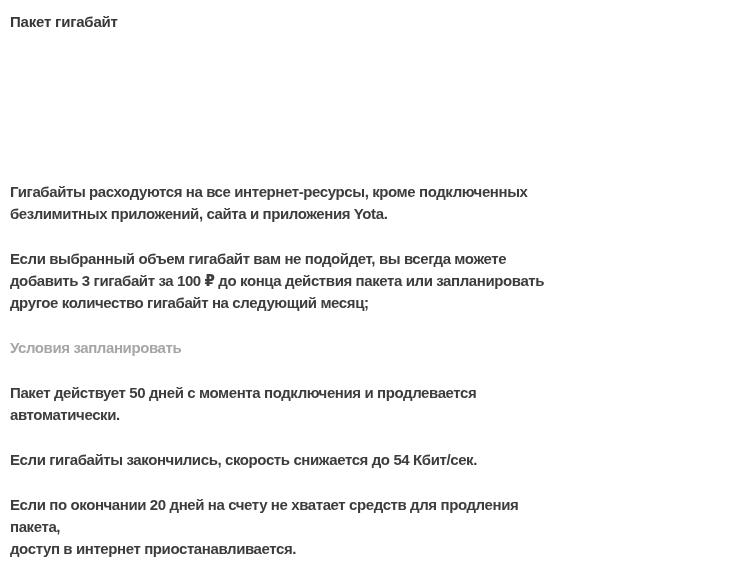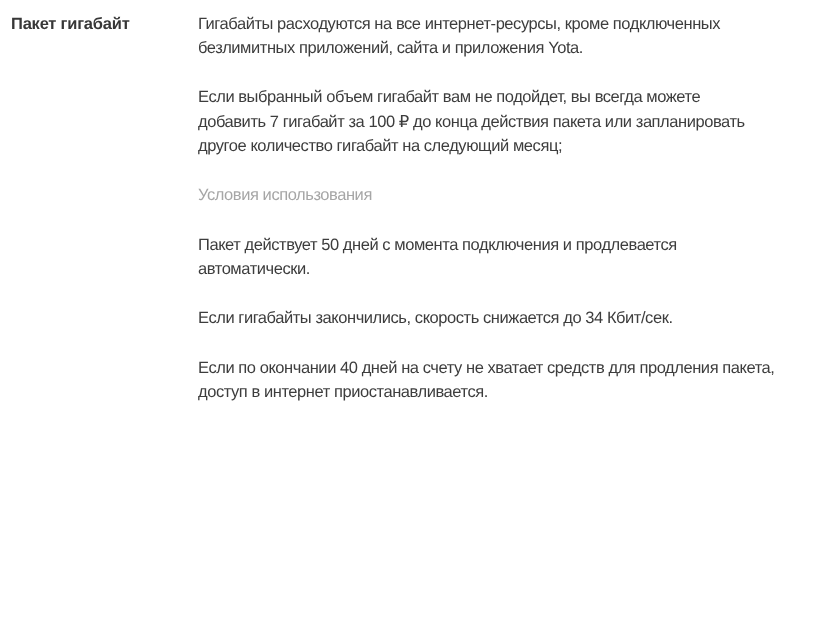--- a/index.html
+++ b/index.html
@@ -11,35 +11,37 @@
     height: 583px;
     overflow: hidden;
     background: #ffffff;
     font-family: "Liberation Sans", "DejaVu Sans", sans-serif;
   }
   .row {
     display: flex;
     align-items: flex-start;
     padding: 11px 0 0 10px;
     box-sizing: border-box;
+    flex-direction: column;
   }
   .label-col {
     flex: 0 0 170px;
     width: 170px;
   }
   .row-label {
     font-size: 15px;
     line-height: 22px;
     font-weight: bold;
     color: #373737;
     letter-spacing: -0.2px;
   }
   .content-col {
     width: 560px;
     max-width: 560px;
+    font-weight: bold;
   }
   .para {
     margin: 0 0 23px 0;
     font-size: 15px;
     line-height: 22px;
     letter-spacing: -0.4px;
     color: #3d3d3d;
     white-space: pre-line;
   }
   .para.muted {
@@ -50,22 +52,22 @@
 <body>
 
 <div class="row">
   <div class="label-col">
     <div class="row-label">Пакет гигабайт</div>
   </div>
   <div class="content-col">
     <p class="para">Гигабайты расходуются на все интернет-ресурсы, кроме подключенных
 безлимитных приложений, сайта и приложения Yota.</p>
     <p class="para">Если выбранный объем гигабайт вам не подойдет, вы всегда можете
-добавить 7 гигабайт за 100 ₽ до конца действия пакета или запланировать
+добавить 3 гигабайт за 100 ₽ до конца действия пакета или запланировать
 другое количество гигабайт на следующий месяц;</p>
-    <p class="para muted">Условия использования</p>
+    <p class="para muted">Условия запланировать</p>
     <p class="para">Пакет действует 50 дней с момента подключения и продлевается
 автоматически.</p>
-    <p class="para">Если гигабайты закончились, скорость снижается до 34 Кбит/сек.</p>
-    <p class="para">Если по окончании 40 дней на счету не хватает средств для продления пакета,
+    <p class="para">Если гигабайты закончились, скорость снижается до 54 Кбит/сек.</p>
+    <p class="para">Если по окончании 20 дней на счету не хватает средств для продления пакета,
 доступ в интернет приостанавливается.</p>
   </div>
 </div>
 
 </body></html>

